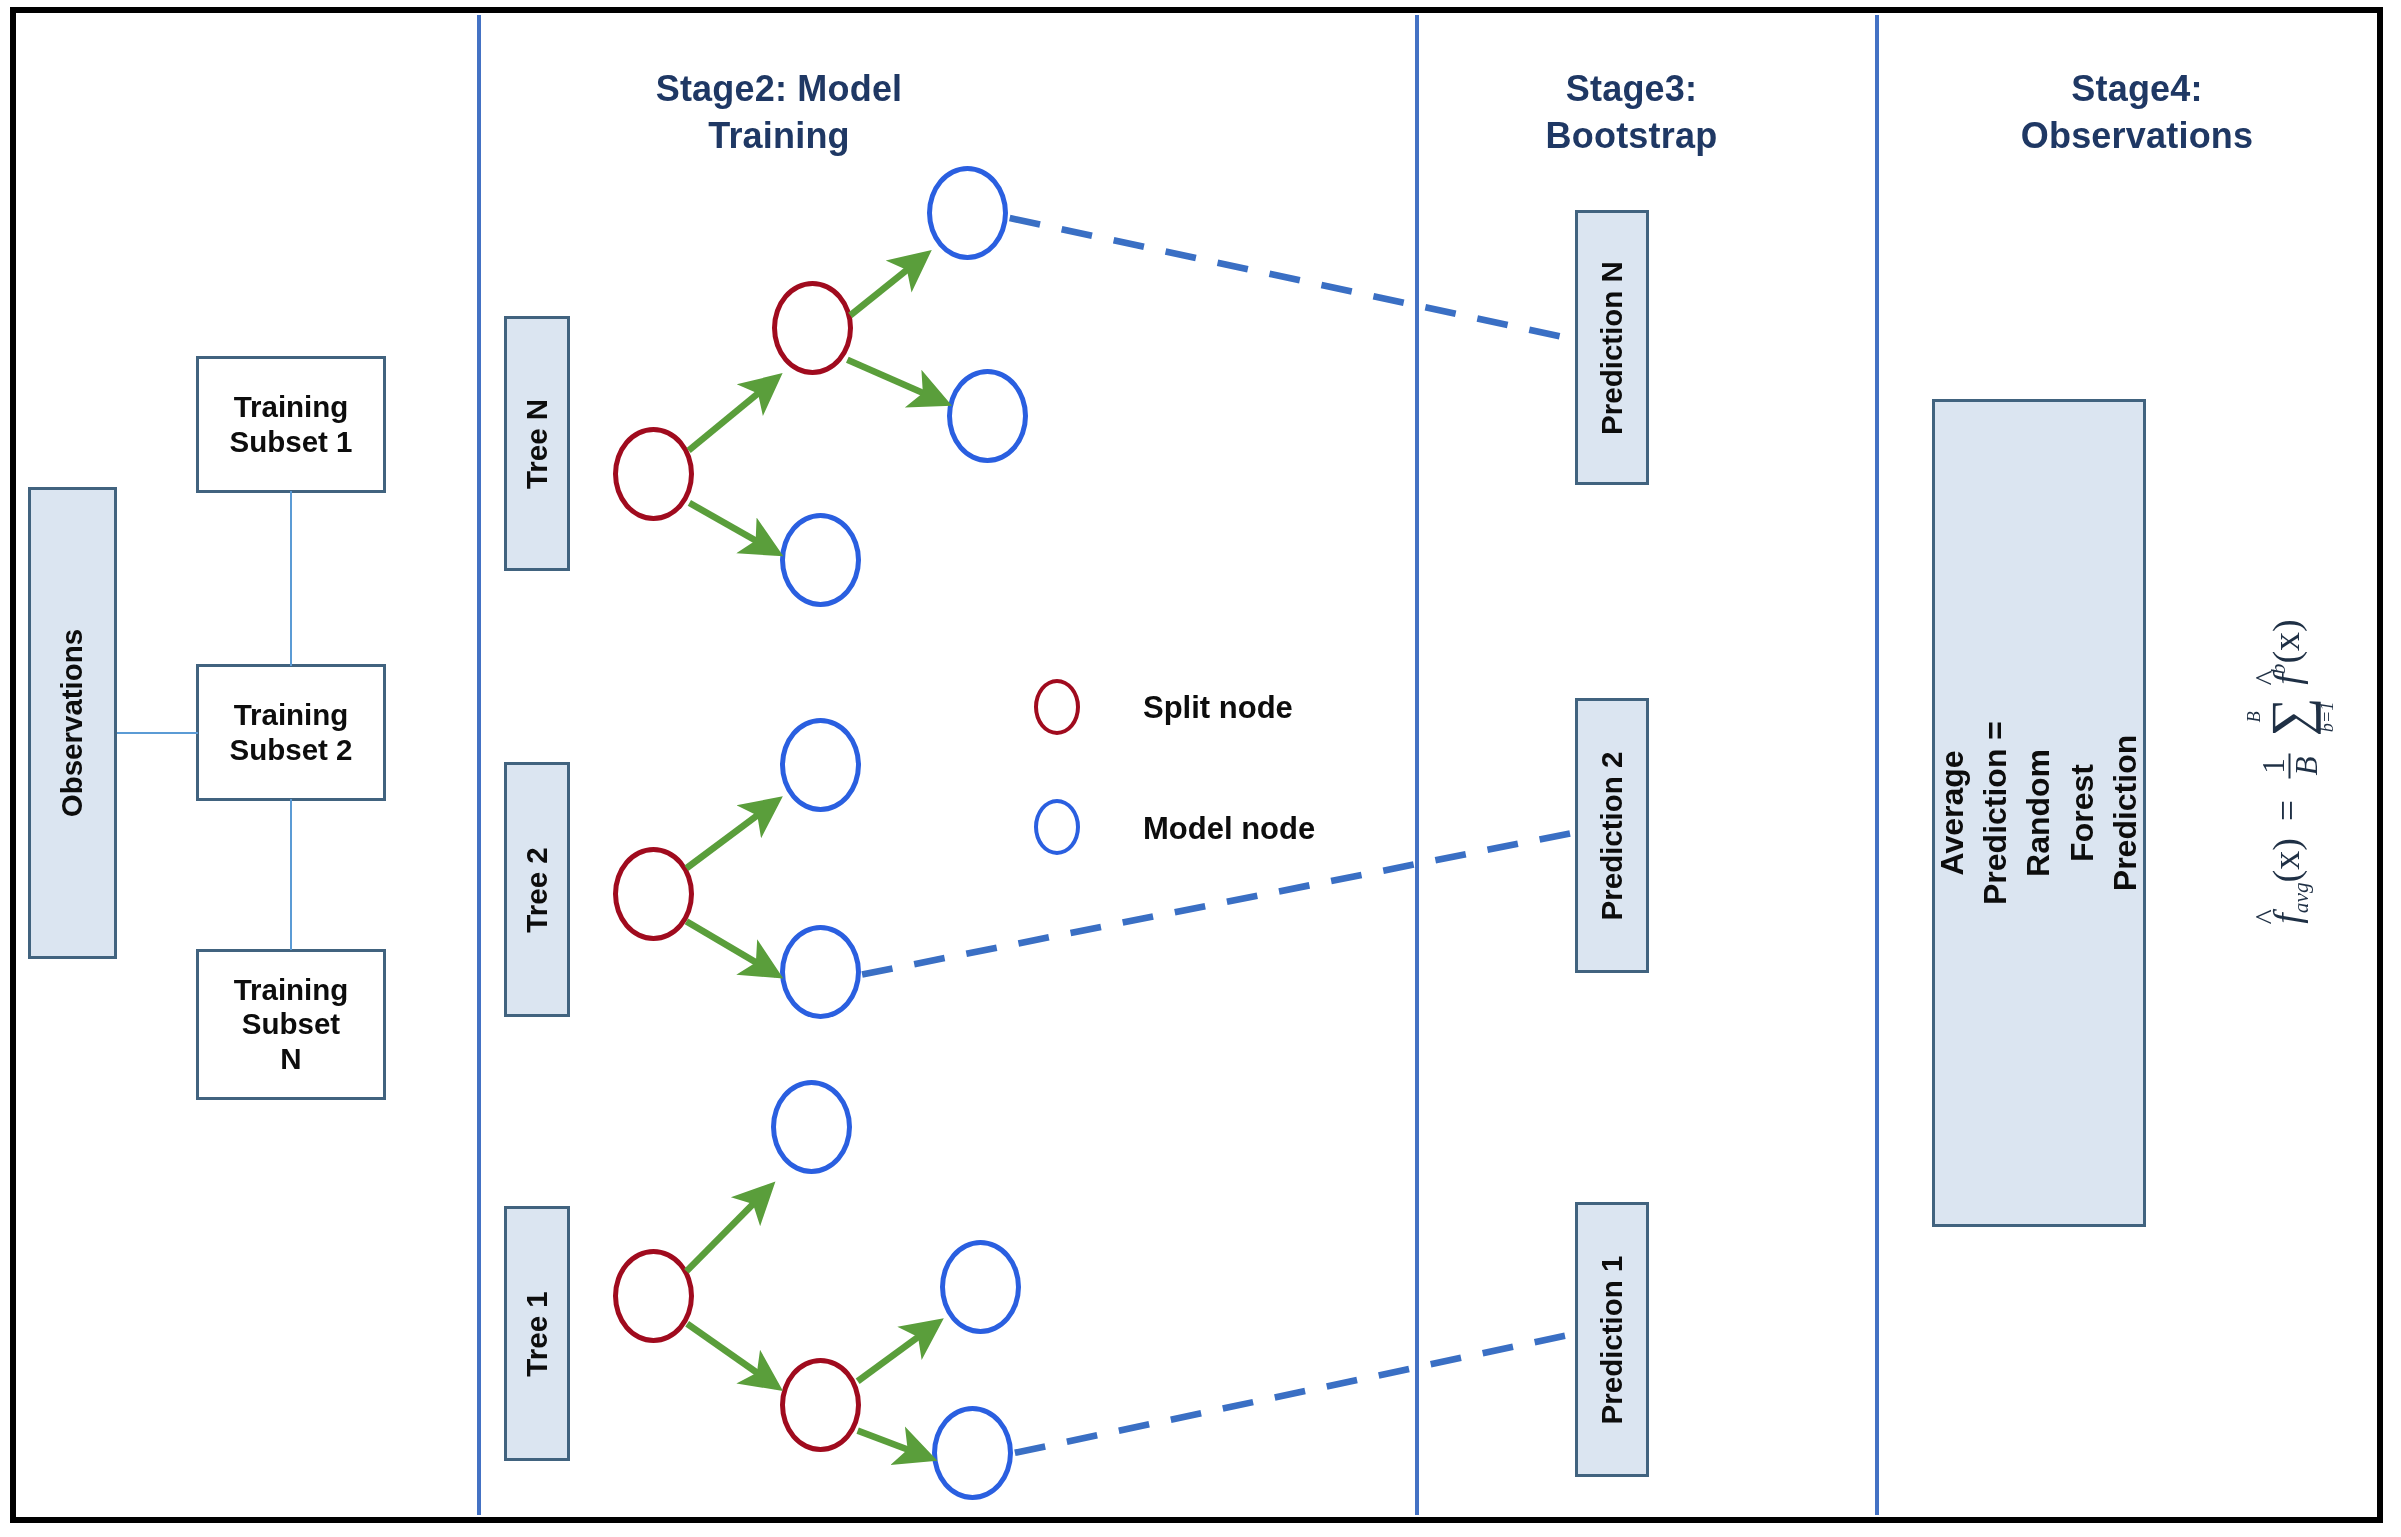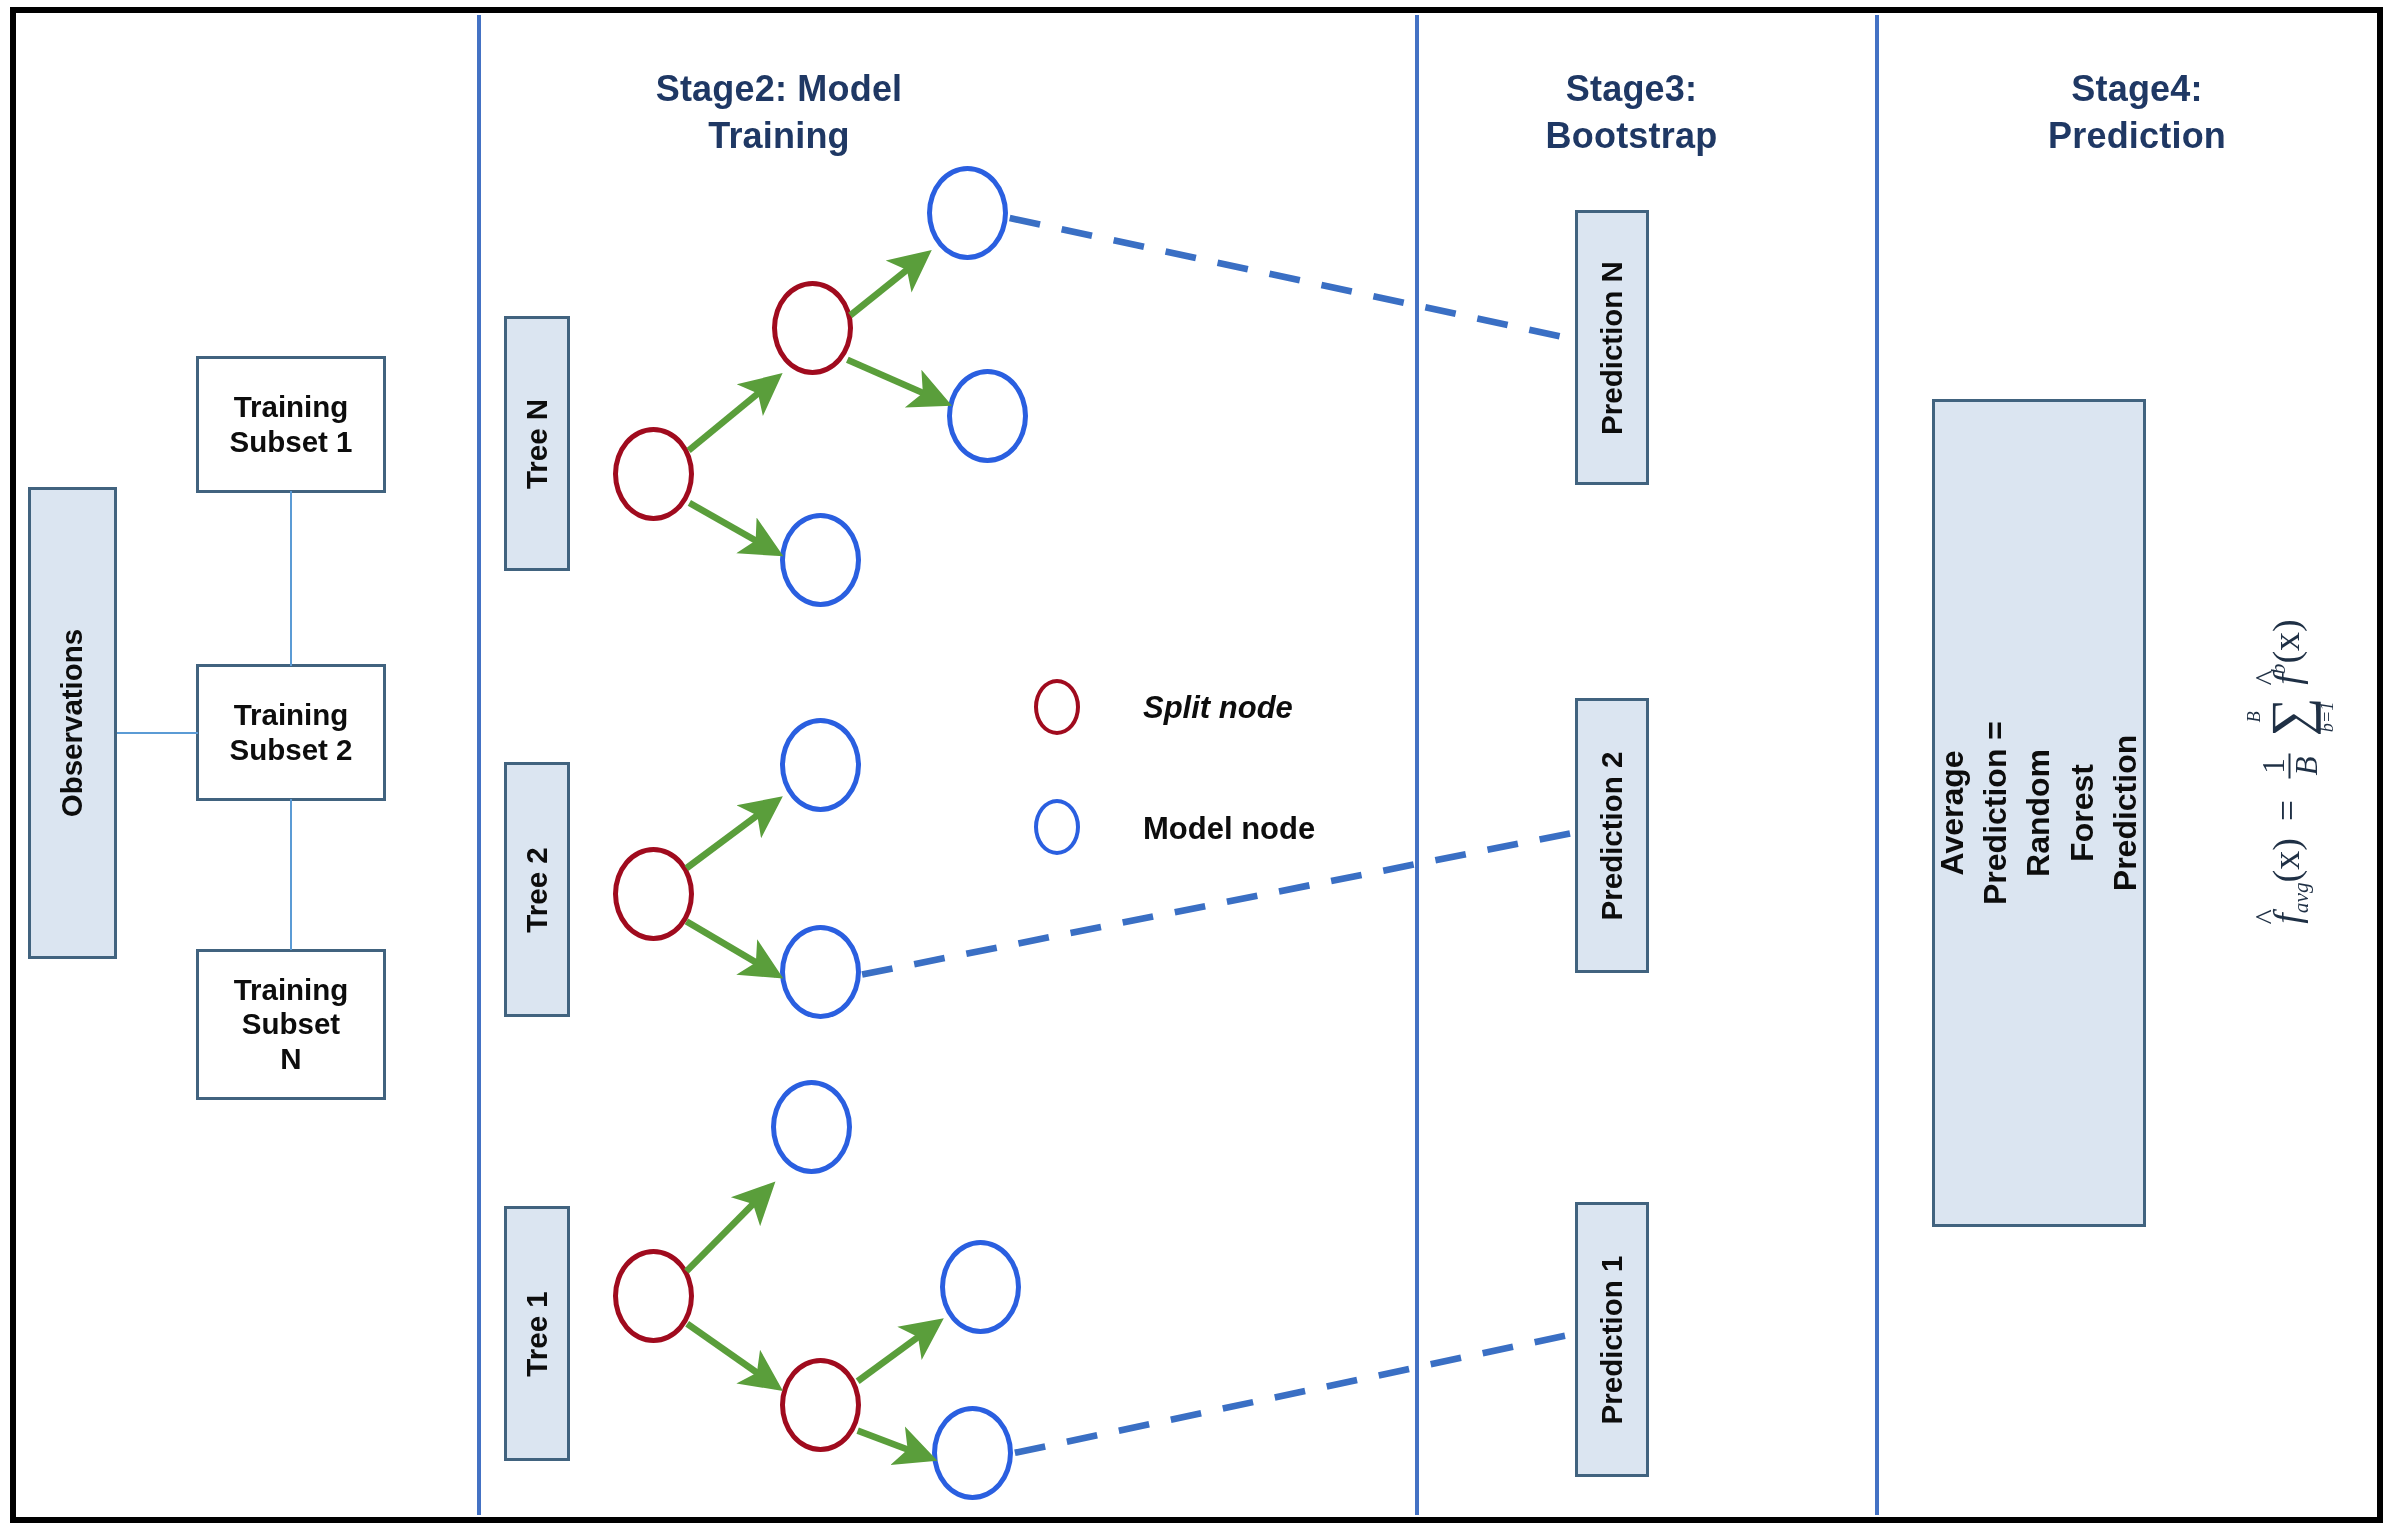--- a/index.html
+++ b/index.html
@@ -154,21 +154,21 @@
 
   <div class="divider" style="left:477px; height:1500px;"></div>
   <div class="divider" style="left:1415px; height:1500px;"></div>
   <div class="divider" style="left:1875px; height:1500px;"></div>
 
   <div class="stage-title" style="left:591px; top:66px; width:376px; white-space:pre-line;">Stage2: Model
 Training</div>
   <div class="stage-title" style="left:1447px; top:66px; width:369px; white-space:pre-line;">Stage3:
 Bootstrap</div>
   <div class="stage-title" style="left:1934px; top:66px; width:406px; white-space:pre-line;">Stage4:
-Prediction</div>
+Observations</div>
 
   <div class="bluebox" style="left:28px; top:487px; width:89px; height:472px;">
     <span class="bluebox-label rot90" style="font-size:29.5px;">Observations</span>
   </div>
 
   <div class="whitebox" style="left:196px; top:356px; width:190px; height:137px;">
     <span class="whitebox-label" style="white-space:pre-line;">Training
 Subset 1</span>
   </div>
   <div class="whitebox" style="left:196px; top:664px; width:190px; height:137px;">
@@ -206,21 +206,21 @@
   <div class="node leaf" style="left:780px; top:925px; width:81px; height:94px;"></div>
 
   <div class="node split" style="left:613px; top:1249px; width:81px; height:94px;"></div>
   <div class="node split" style="left:780px; top:1358px; width:81px; height:94px;"></div>
   <div class="node leaf" style="left:771px; top:1080px; width:81px; height:94px;"></div>
   <div class="node leaf" style="left:940px; top:1240px; width:81px; height:94px;"></div>
   <div class="node leaf" style="left:932px; top:1406px; width:81px; height:94px;"></div>
 
   <div class="node split" style="left:1034px; top:679px; width:46px; height:56px; border-width:4.4px;"></div>
   <div class="node leaf" style="left:1034px; top:799px; width:46px; height:56px; border-width:4.4px;"></div>
-  <div class="legend-label" style="left:1143px; top:690px;font-style:italic;">Split node</div>
+  <div class="legend-label" style="left:1143px; top:690px;">Split node</div>
   <div class="legend-label" style="left:1143px; top:811px;">Model node</div>
 
   <svg class="overlay" viewBox="0 0 3253 2083">
     <defs>
       <marker id="grnArrow" markerWidth="7" markerHeight="7" refX="5.2" refY="3.5" orient="auto" markerUnits="strokeWidth">
         <path d="M0,0.4 L6.4,3.5 L0,6.6 L1.6,3.5 Z" fill="#5a9e3b"></path>
       </marker>
     </defs>
 
     <g stroke="#5a9e3b" stroke-width="9" fill="none" marker-end="url(#grnArrow)">

